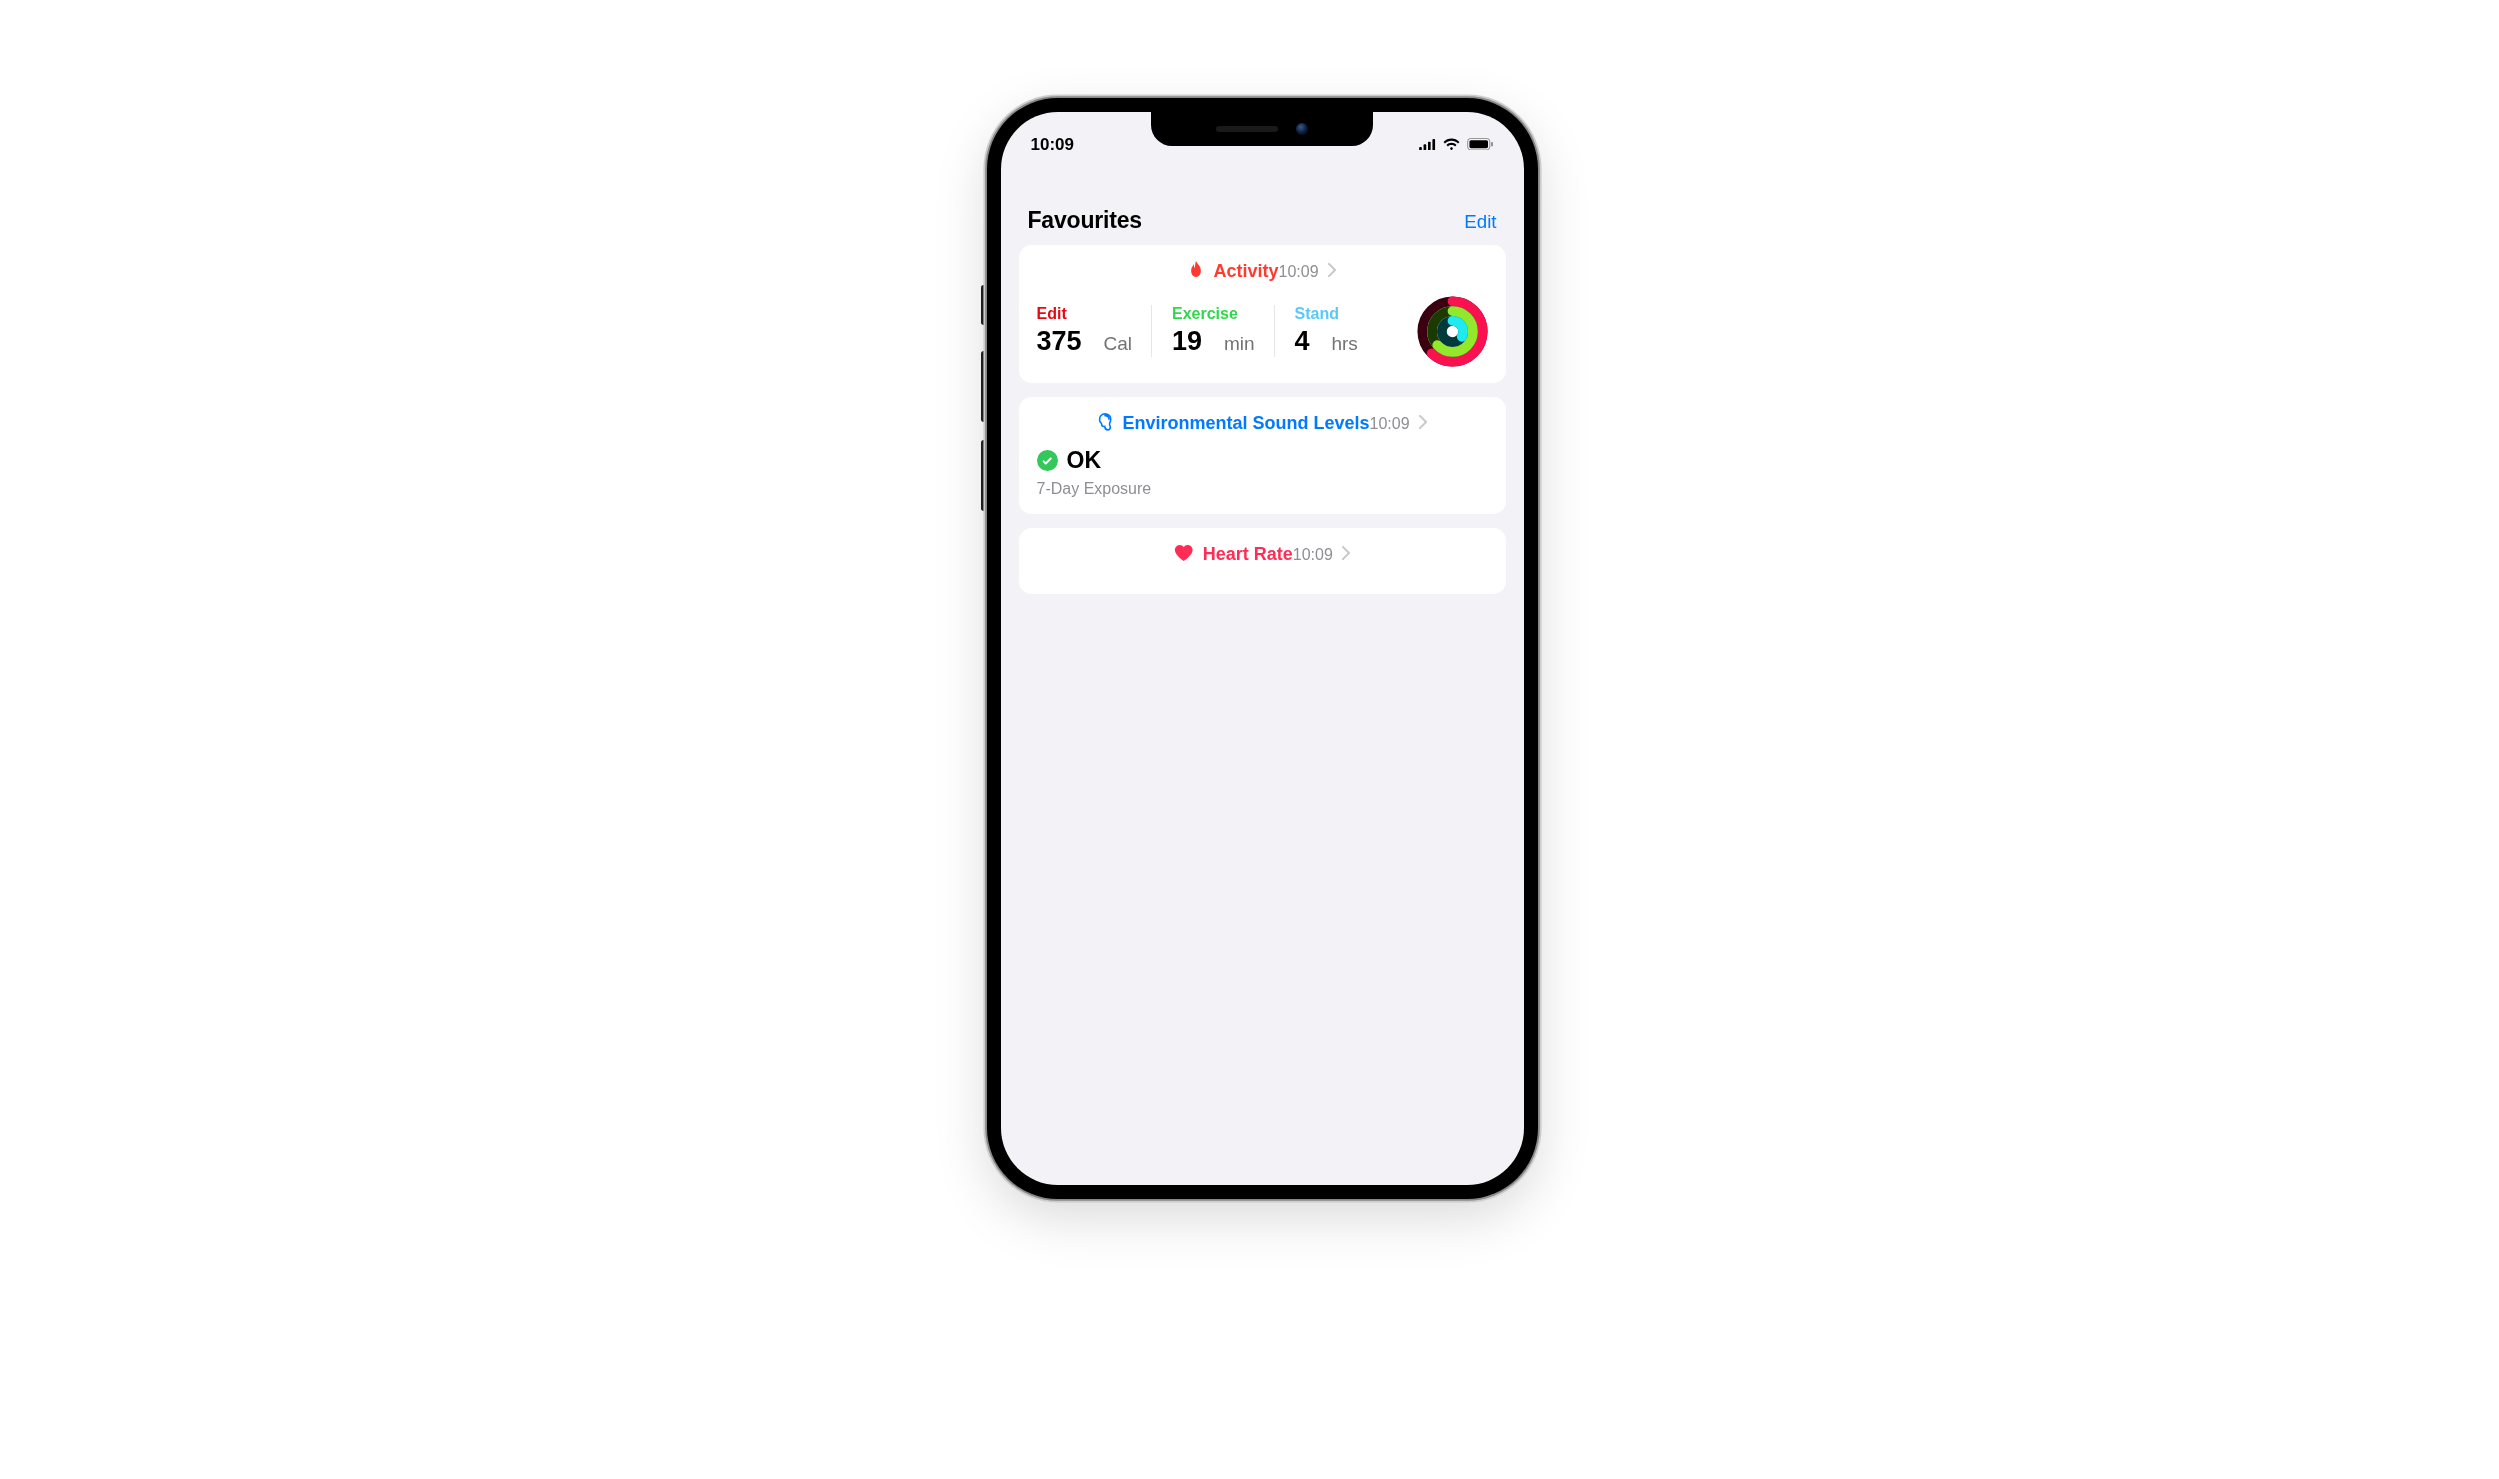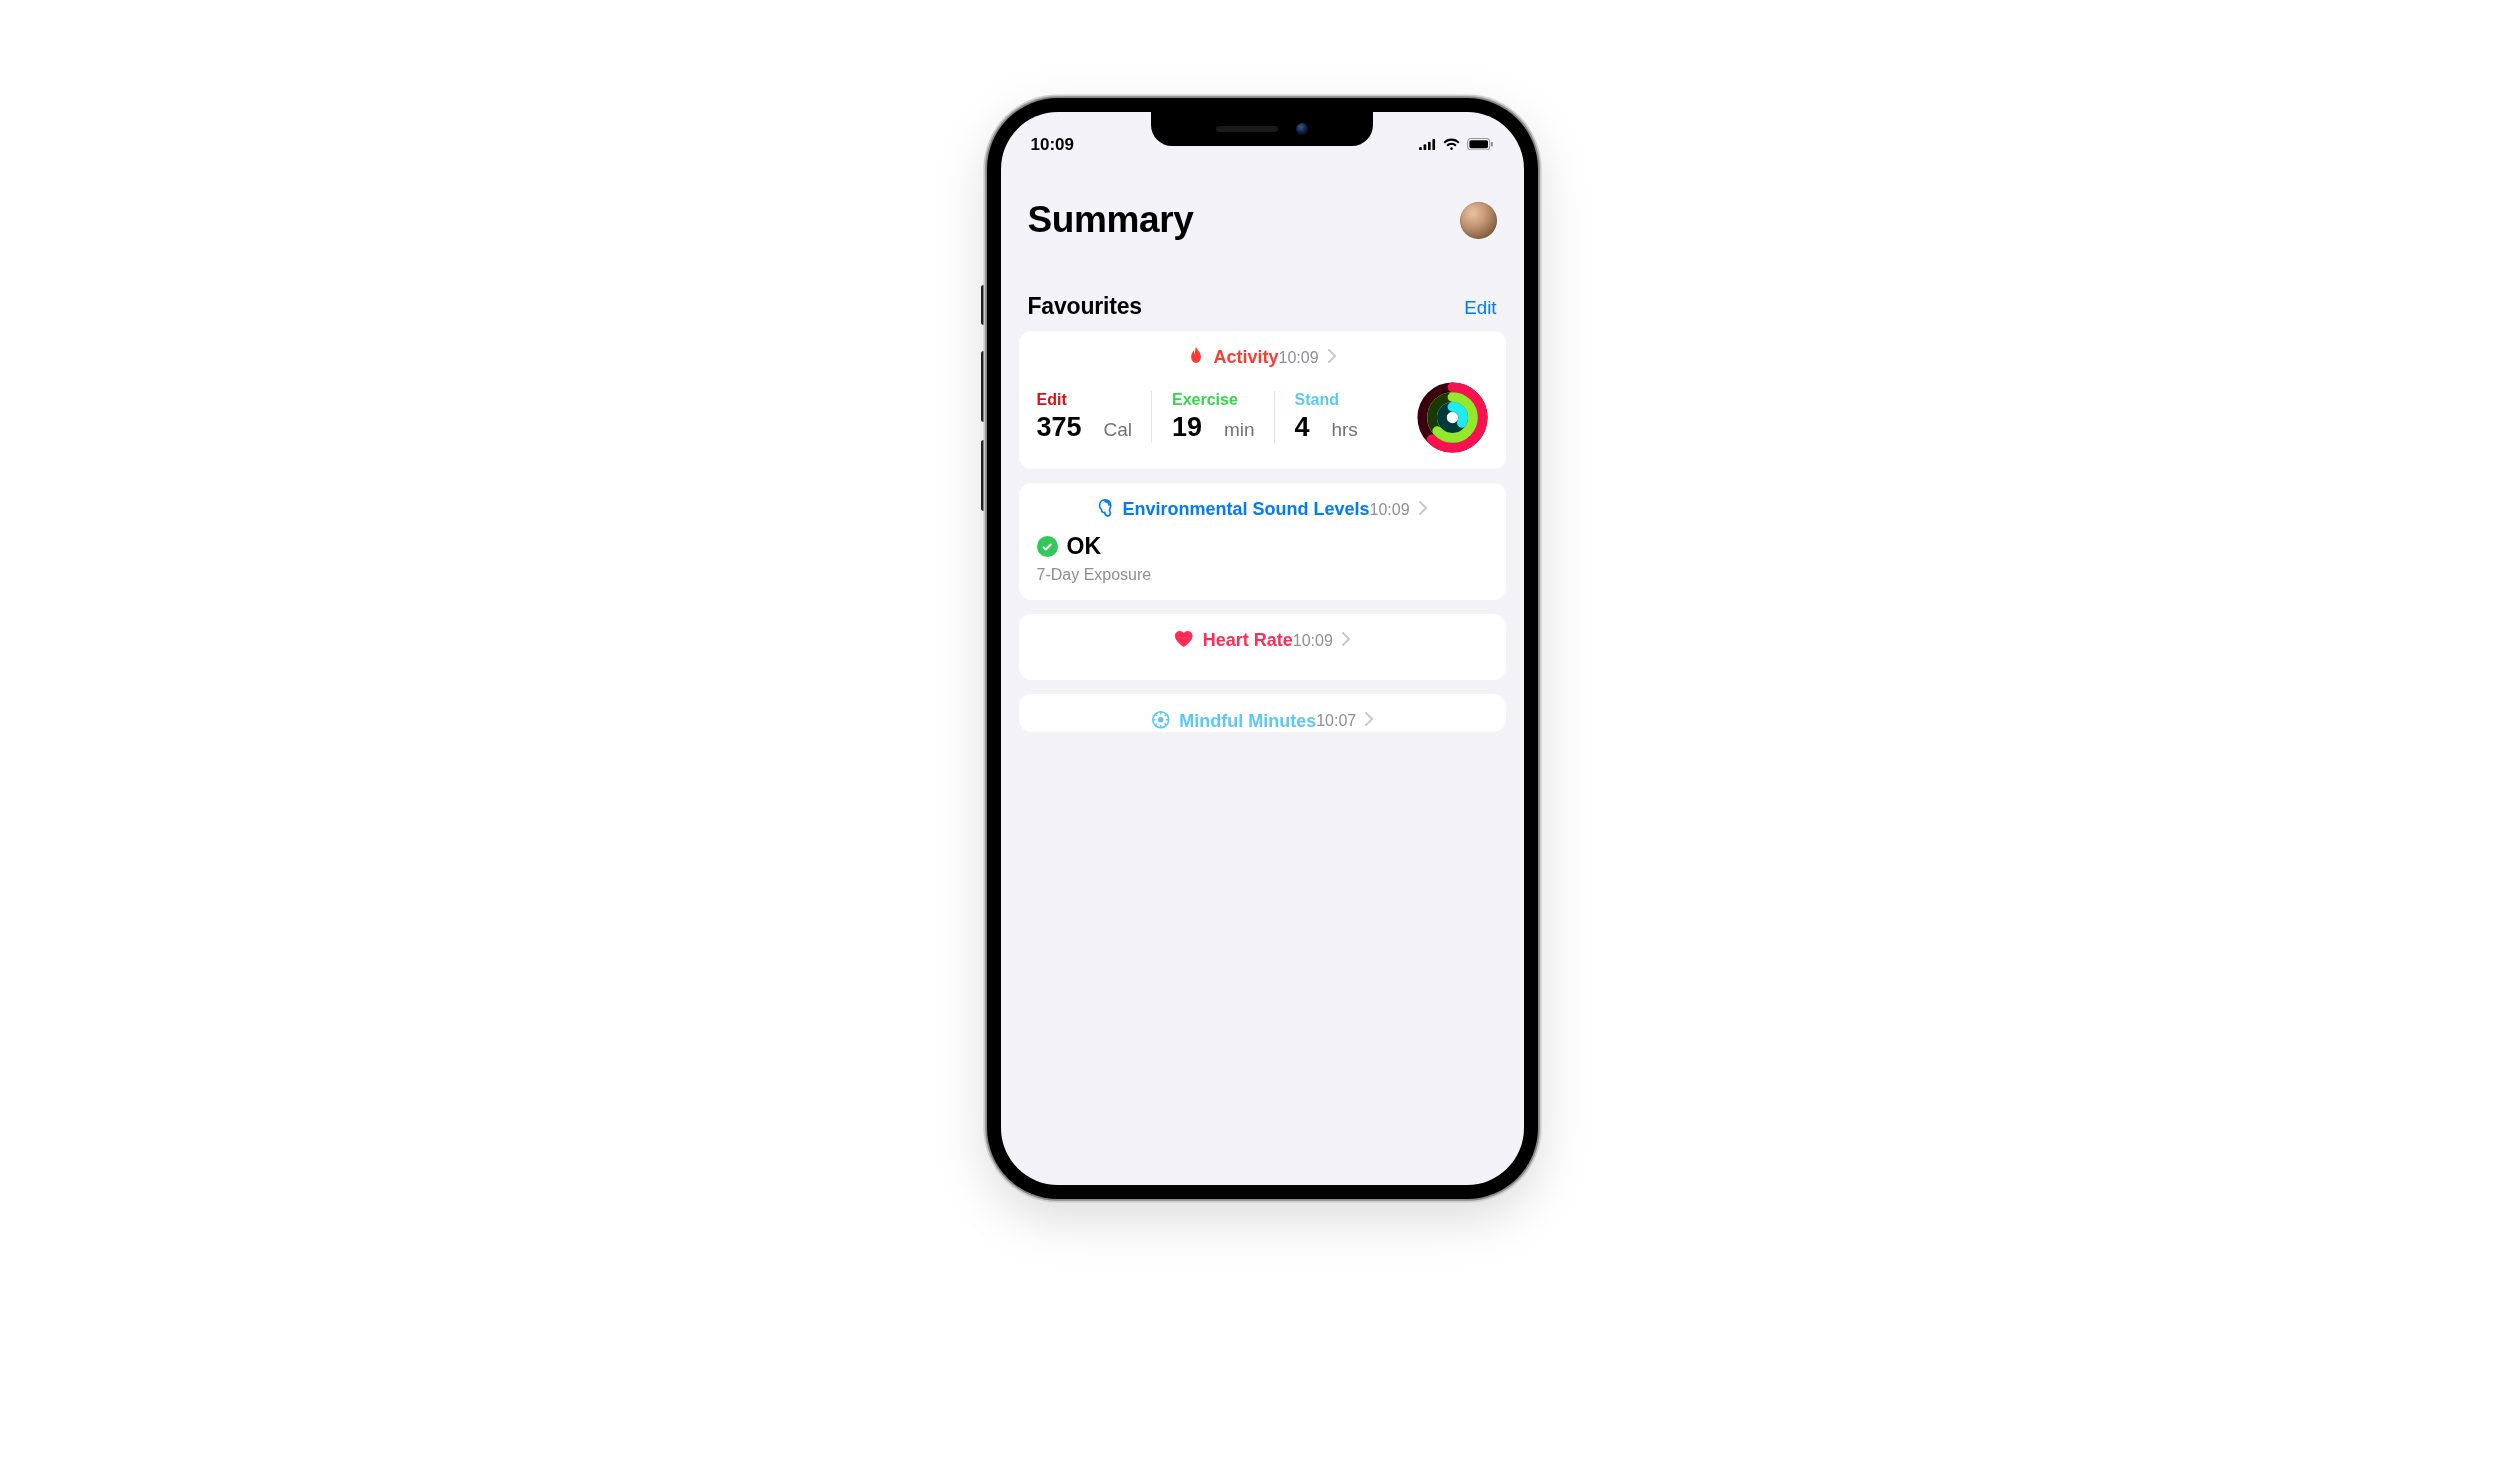--- a/index.html
+++ b/index.html
@@ -172,24 +172,20 @@
           <span>
             <svg width="27" height="12.4" viewBox="0 0 30 14">
                 <rect x="0.5" y="0.5" width="25" height="13" rx="3.5" stroke="#000" stroke-opacity=".45" fill="none"></rect>
                 <rect x="2.5" y="2.5" width="21" height="9" rx="1.8" fill="#000"></rect>
                 <rect x="27" y="4.5" width="2" height="5" rx="1" fill="#000" fill-opacity=".45"></rect>
               </svg>
           </span>
         </div>
       </div>
 
-      <div class="page-title-row">
-        <h1 class="page-title">Summary</h1>
-        <div class="avatar"></div>
-      </div>
 
       <div class="section-head">
         <div class="section-title">Favourites</div>
         <div class="edit-link">Edit</div>
       </div>
 
       <div class="card">
         <div class="card-head">
           <div class="card-head-l">
             <span>
@@ -281,39 +277,17 @@
             <span>10:09</span>
             <span class="chev">
               <svg width="8" height="14" viewBox="0 0 9 16">
                   <path d="M1 1l7 7-7 7" stroke="#c7c7cc" stroke-width="2.2" fill="none" stroke-linecap="round" stroke-linejoin="round"></path>
                 </svg>
             </span>
           </div>
         </div>
       </div>
 
-      <div class="card" style="padding-bottom:0;">
-        <div class="card-head" style="margin-bottom:0;">
-          <div class="card-head-l">
-            <span>
-              <svg width="19.5" height="19.5" viewBox="0 0 22 22">
-                  <circle cx="11" cy="11" r="9" stroke="#5ac8fa" stroke-width="1.8" fill="none"></circle>
-                  <circle cx="11" cy="11" r="3" fill="#5ac8fa"></circle>
-                  <path d="M11 2v3M11 17v3M2 11h3M17 11h3M4.6 4.6l2.1 2.1M15.3 15.3l2.1 2.1M17.4 4.6l-2.1 2.1M6.7 15.3l-2.1 2.1" stroke="#5ac8fa" stroke-width="1.6"></path>
-                </svg>
-            </span>
-            <span class="card-title mindful-title">Mindful Minutes</span>
-          </div>
-          <div class="card-time">
-            <span>10:07</span>
-            <span class="chev">
-              <svg width="8" height="14" viewBox="0 0 9 16">
-                  <path d="M1 1l7 7-7 7" stroke="#c7c7cc" stroke-width="2.2" fill="none" stroke-linecap="round" stroke-linejoin="round"></path>
-                </svg>
-            </span>
-          </div>
-        </div>
-      </div>
 
     </div>
   </div>
 </div>
 
 
 </body></html>

